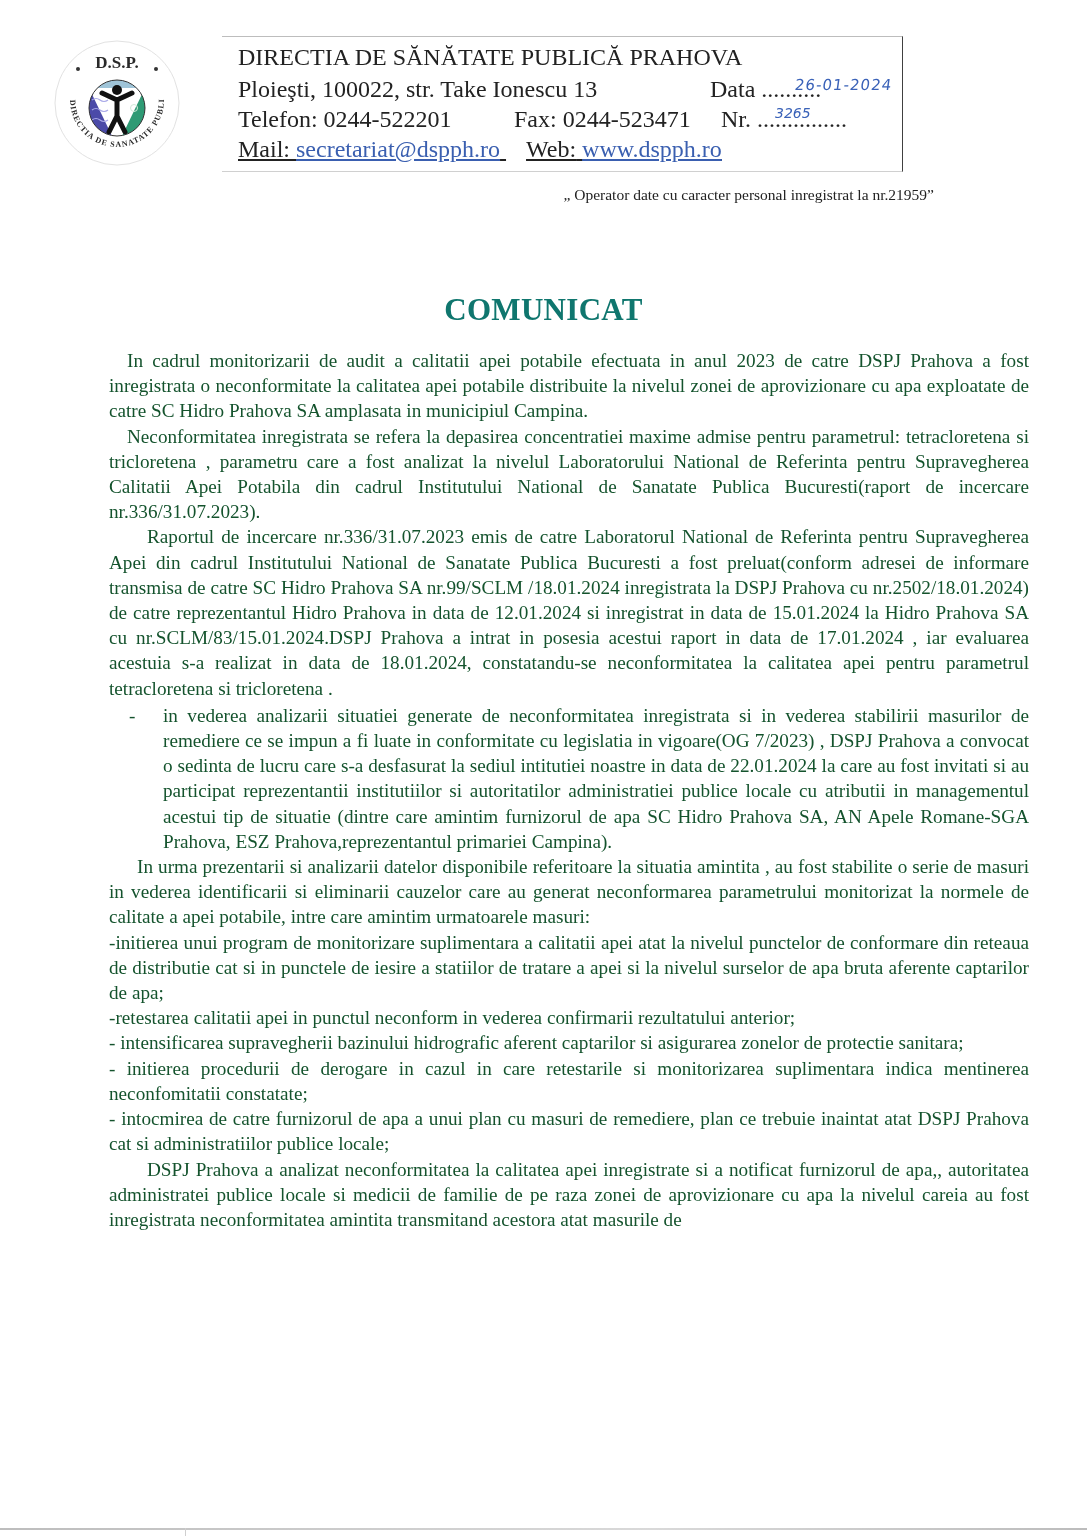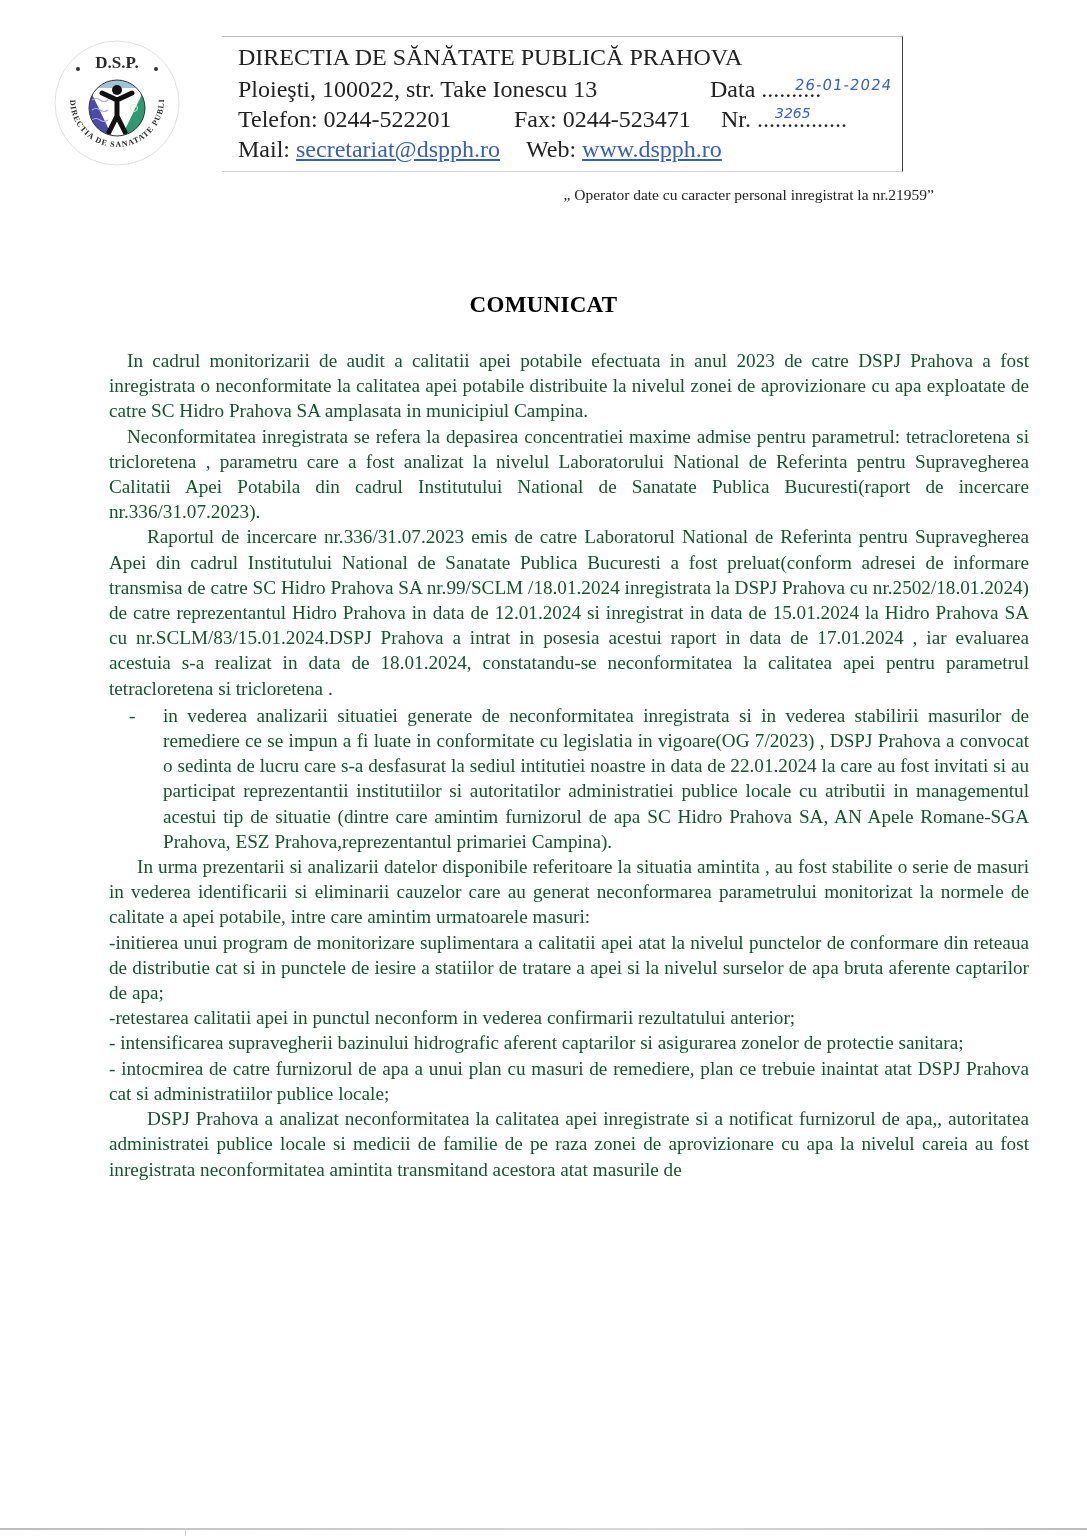--- a/index.html
+++ b/index.html
@@ -5,36 +5,36 @@
     html, body { margin: 0; padding: 0; background: #ffffff; }
     body { width: 1087px; height: 1536px; position: relative; overflow: hidden; font-family: "Liberation Serif", serif; color: #1c1c1c; }
 
     .logo { position: absolute; left: 52px; top: 38px; width: 130px; height: 130px; }
 
     .header-box { position: absolute; left: 222px; top: 36px; width: 680px; height: 134px; border-top: 1px solid #bdbdbd; border-right: 1px solid #404040; border-bottom: 1px solid #d0d0d0; }
     .header-box .line { position: absolute; left: 16px; font-size: 24px; line-height: 28px; white-space: nowrap; color: #222; }
     .hl1 { top: 6px; }
     .hl2 { top: 38px; }
     .hl3 { top: 68px; }
-    .hl4 { top: 98px; }
+    .hl4 { top: 98px; text-decoration: underline; }
     .hl-right { position: absolute; white-space: nowrap; }
     .hl2 .hl-right { left: 472px; }
     .hl3 .tab-fax { position: absolute; left: 276px; }
     .hl3 .hl-right { left: 483px; }
     .dots { letter-spacing: 0px; }
     .hand { font-family: "DejaVu Sans", sans-serif; color: #3a62b8; font-size: 15px; position: absolute; white-space: nowrap; }
     .hand-date { left: 34px; top: -4px; font-size: 15px; letter-spacing: 1px; transform: skewX(-8deg); }
     .hand-nr { left: 18px; top: -6px; font-size: 14px; font-style: italic; }
     .rel { position: relative; display: inline-block; }
     a.link { color: #3a5fb0; text-decoration: underline; }
     .hl4 .web { margin-left: 20px; }
 
     .operator { position: absolute; left: 0; width: 934px; top: 186px; text-align: right; font-size: 15.5px; color: #222; }
 
-    .title { position: absolute; left: 0; width: 1087px; top: 292px; text-align: center; font-weight: bold; font-size: 23px; letter-spacing: 0.3px; color: #000000; }
+    .title { position: absolute; left: 0; width: 1087px; top: 292px; text-align: center; font-weight: bold; font-size: 31px; letter-spacing: 0.3px; color: #0f766e; }
 
     .body { position: absolute; left: 109px; top: 348px; width: 920px; font-size: 19.2px; line-height: 25.2px; color: #14532d; }
     .body p { margin: 0; text-align: justify; text-align-last: left; }
     .body p.indent { text-indent: 18px; }
     .body p.ind2 { text-indent: 28px; }
     .body p.ind3 { text-indent: 38px; }
     .bullet { display: flex; margin: 2px 0 0 0; }
     .bullet .dash { width: 54px; padding-left: 20px; flex: none; box-sizing: border-box; }
     .bullet .btext { flex: 1; text-align: justify; }
     .body p.item { margin: 0; }
@@ -114,18 +114,19 @@
   <p class="indent">Neconformitatea  inregistrata se refera la depasirea   concentratiei maxime admise pentru  parametrul: tetracloretena si tricloretena ,  parametru care a fost analizat la nivelul Laboratorului National de Referinta pentru Supravegherea Calitatii Apei Potabila din cadrul Institutului National de Sanatate Publica Bucuresti(raport de incercare nr.336/31.07.2023).</p>
   <p class="ind3">Raportul de incercare nr.336/31.07.2023  emis de catre Laboratorul National de Referinta  pentru Supravegherea Apei din cadrul Institutului National de Sanatate Publica Bucuresti a fost preluat(conform adresei de informare transmisa de catre SC Hidro Prahova SA nr.99/SCLM /18.01.2024 inregistrata la DSPJ Prahova cu nr.2502/18.01.2024)  de catre reprezentantul Hidro Prahova in data de 12.01.2024 si inregistrat in data de 15.01.2024 la Hidro Prahova SA cu nr.SCLM/83/15.01.2024.DSPJ Prahova a intrat in posesia acestui raport in data  de 17.01.2024 , iar evaluarea  acestuia s-a realizat in data de 18.01.2024, constatandu-se neconformitatea la calitatea apei pentru parametrul tetracloretena si tricloretena .</p>
   <div class="bullet">
     <span class="dash">-</span>
     <span class="btext">in vederea analizarii situatiei generate de neconformitatea inregistrata si in  vederea stabilirii masurilor de remediere ce se impun a fi luate in conformitate cu legislatia in vigoare(OG 7/2023) , DSPJ Prahova a  convocat o sedinta de lucru care s-a desfasurat la sediul intitutiei noastre in data de 22.01.2024  la care au fost invitati si au participat reprezentantii institutiilor si autoritatilor administratiei publice locale cu atributii in managementul acestui tip de situatie (dintre care amintim furnizorul de apa SC Hidro Prahova SA, AN Apele Romane-SGA Prahova, ESZ Prahova,reprezentantul primariei Campina).</span>
   </div>
   <p class="ind2">In urma prezentarii  si analizarii datelor disponibile referitoare la situatia amintita , au fost stabilite o serie de masuri in vederea identificarii si eliminarii cauzelor care au generat neconformarea parametrului monitorizat la normele de calitate a apei potabile,  intre care amintim urmatoarele masuri:</p>
   <p class="item">-initierea unui program de monitorizare suplimentara a calitatii apei atat la nivelul punctelor de conformare din reteaua de distributie  cat si in punctele de iesire a statiilor de tratare a apei si la nivelul surselor de apa bruta aferente captarilor de apa;</p>
   <p class="item">-retestarea calitatii apei in punctul  neconform in vederea confirmarii rezultatului anterior;</p>
   <p class="item">- intensificarea supravegherii bazinului hidrografic aferent captarilor si asigurarea zonelor de protectie sanitara;</p>
+  <p class="item">- initierea procedurii de derogare in cazul in care retestarile si monitorizarea suplimentara indica mentinerea neconfomitatii constatate;</p>
   <p class="item">- intocmirea de catre furnizorul de apa a unui plan cu masuri de remediere, plan ce trebuie inaintat atat DSPJ Prahova cat si administratiilor publice locale;</p>
   <p class="ind3">DSPJ Prahova a analizat neconformitatea la calitatea apei inregistrate si a notificat furnizorul de apa,, autoritatea administratei publice locale si medicii de familie de pe raza zonei de aprovizionare cu apa la nivelul careia au fost inregistrata neconformitatea amintita transmitand acestora atat masurile de</p>
 </div>
 
 <div class="bottom-line"></div>
 <div class="bottom-tick"></div>
 
 </body></html>

